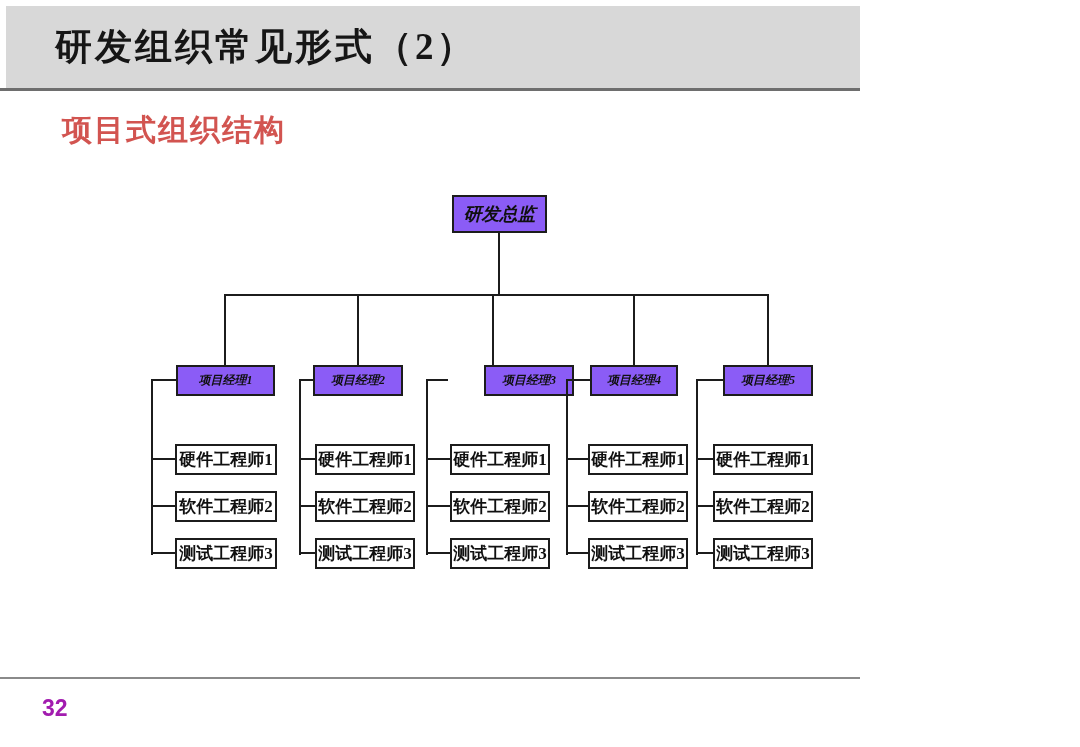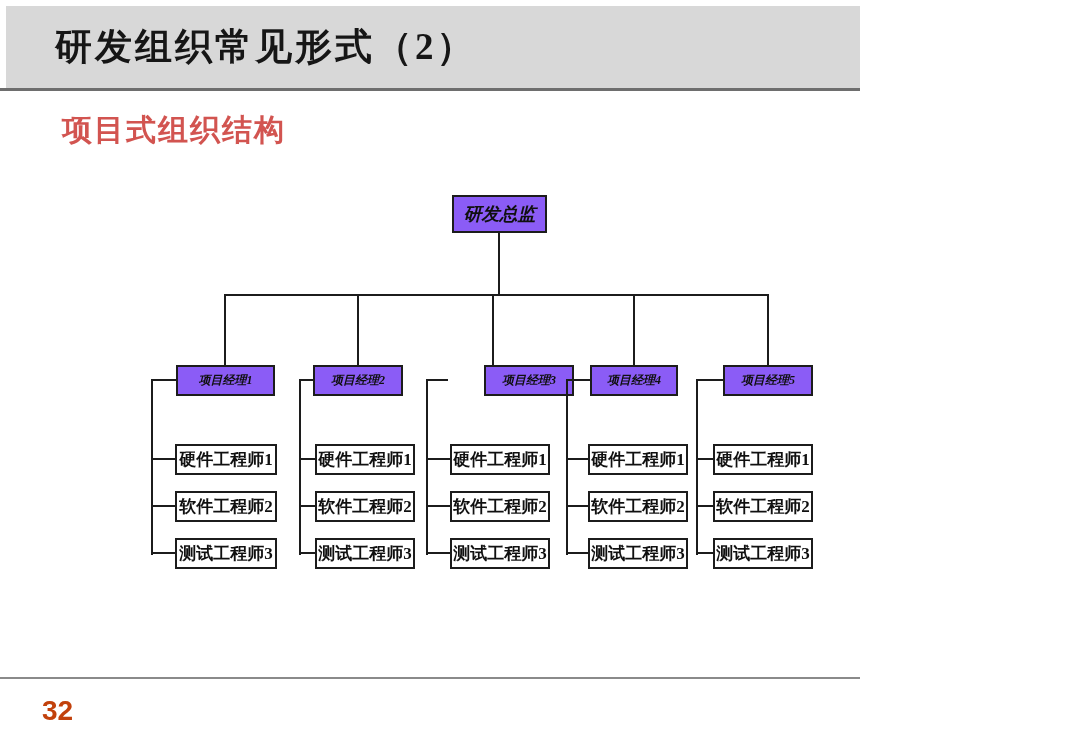--- a/index.html
+++ b/index.html
@@ -48,21 +48,21 @@
   .hline{height:2px;}
   .vline{width:2px;}
   
   .footer-rule{
     position:absolute;left:0;top:677px;width:1080px;height:2px;
     background:#8a8a8a;
   }
   .page-number{
     position:absolute;left:42px;top:695px;
     font-family:"Liberation Sans","DejaVu Sans",sans-serif;
-    font-size:28px;font-weight:bold;color:#c2410c;
+    font-size:23px;font-weight:bold;color:#a21caf;
   }
 </style>
 </head>
 <body>
 
 <div class="slide">
 
   <div class="header-bar">
     <div class="slide-title">研发组织常见形式（2）</div>
   </div>

